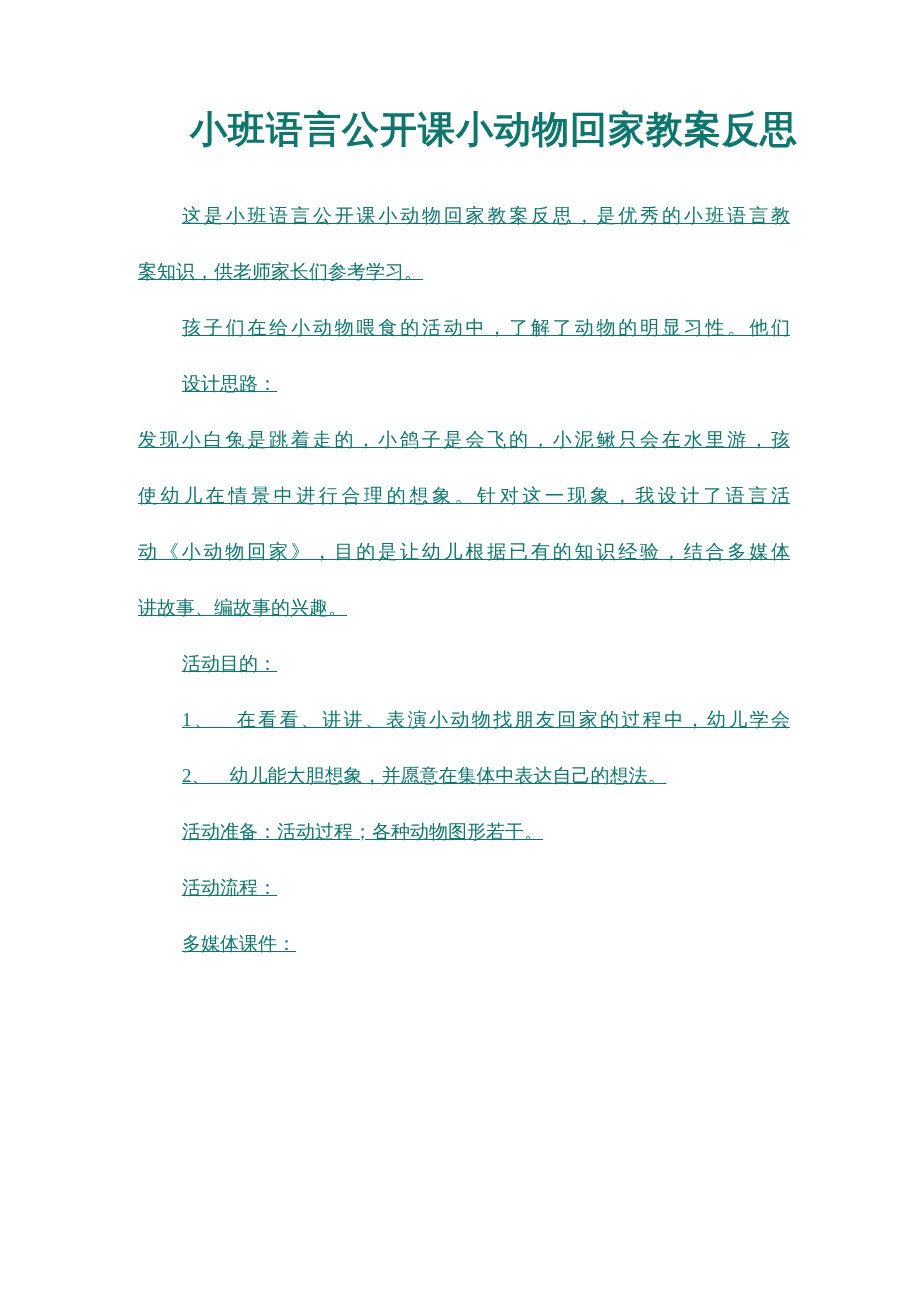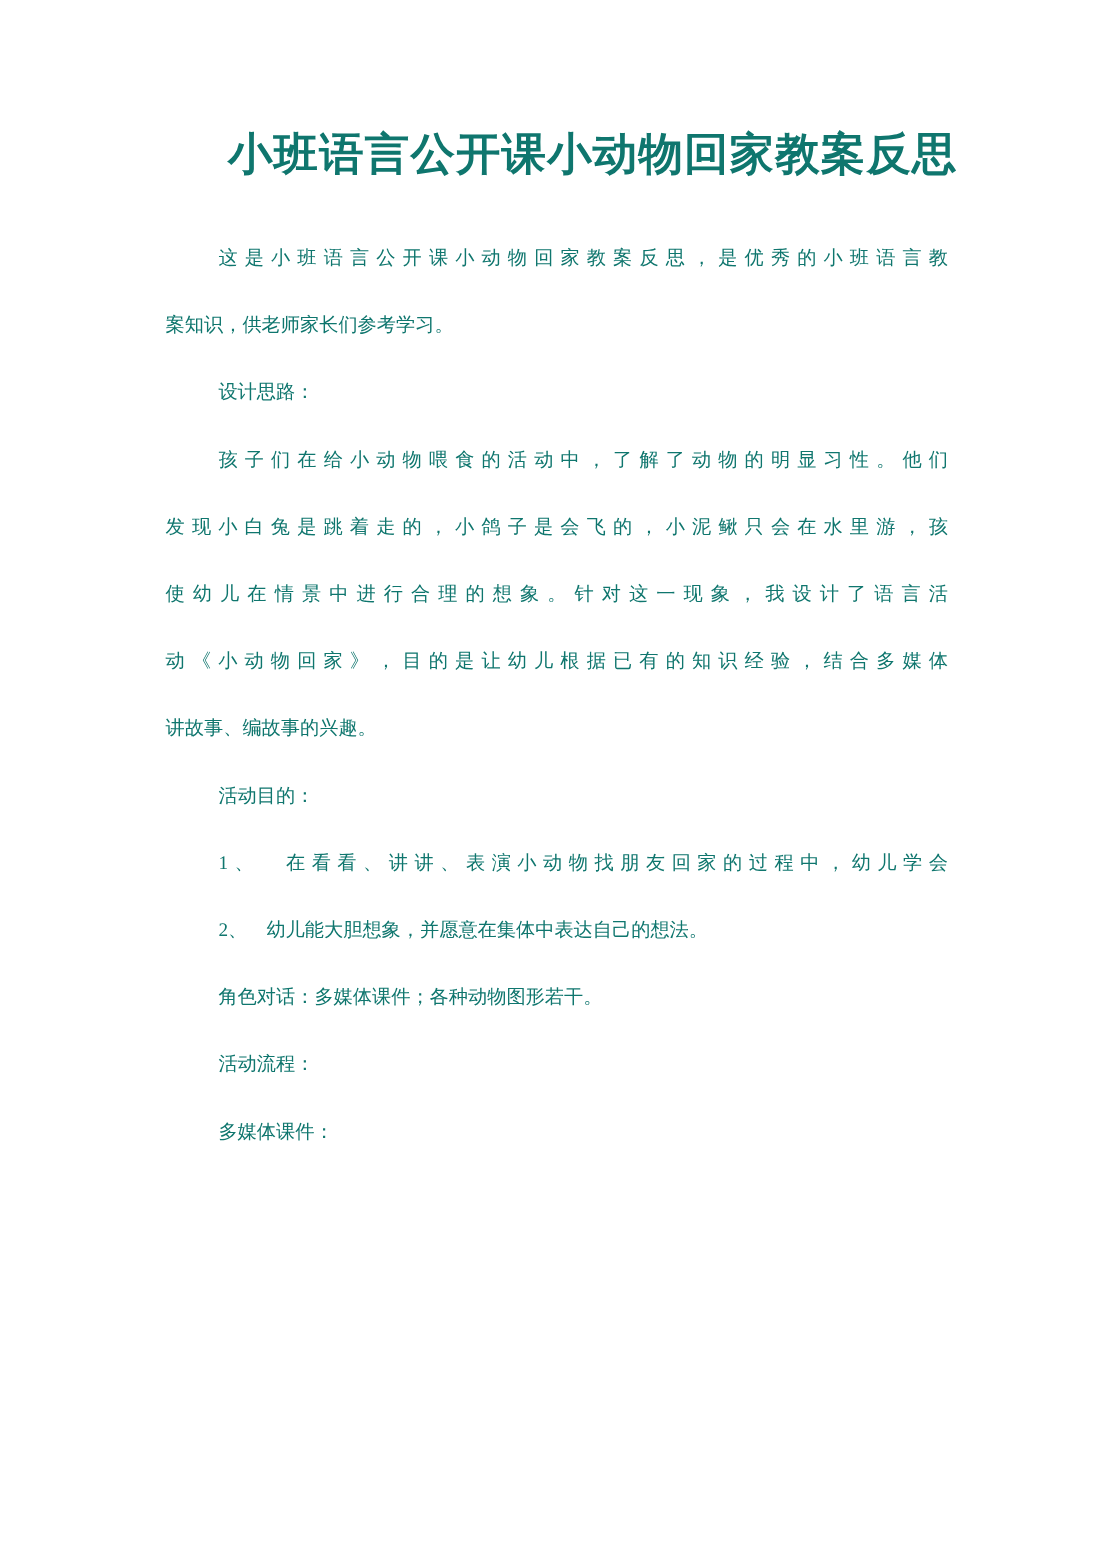--- a/index.html
+++ b/index.html
@@ -33,47 +33,48 @@
   }
   .doc-body {
     position: absolute;
     top: 188px;
     left: 138px;
     width: 652px;
   }
   .line {
     height: 56px;
     line-height: 56px;
-    font-size: 16px;
+    font-size: 19px;
     white-space: nowrap;
     text-align: left;
+    text-decoration: underline;
   }
   .line.indent {
     text-indent: 44px;      
   }
   .line.fill {
     text-align: justify;
     text-align-last: justify;  
     text-justify: inter-character;
   }
 </style>
 </head>
 <body>
 
 <div class="page">
   <h1 class="doc-title">小班语言公开课小动物回家教案反思</h1>
   <div class="doc-body" id="doc-body">
       <div class="line indent fill">这是小班语言公开课小动物回家教案反思，是优秀的小班语言教</div>
       <div class="line">案知识，供老师家长们参考学习。</div>
+      <div class="line indent fill">孩子们在给小动物喂食的活动中，了解了动物的明显习性。他们</div>
       <div class="line indent">设计思路：</div>
-      <div class="line indent fill">孩子们在给小动物喂食的活动中，了解了动物的明显习性。他们</div>
       <div class="line fill">发现小白兔是跳着走的，小鸽子是会飞的，小泥鳅只会在水里游，孩</div>
       <div class="line fill">使幼儿在情景中进行合理的想象。针对这一现象，我设计了语言活</div>
       <div class="line fill">动《小动物回家》，目的是让幼儿根据已有的知识经验，结合多媒体</div>
       <div class="line">讲故事、编故事的兴趣。</div>
       <div class="line indent">活动目的：</div>
       <div class="line indent fill">1、　在看看、讲讲、表演小动物找朋友回家的过程中，幼儿学会</div>
       <div class="line indent">2、　幼儿能大胆想象，并愿意在集体中表达自己的想法。</div>
-      <div class="line indent">角色对话：多媒体课件；各种动物图形若干。</div>
+      <div class="line indent">活动准备：活动过程；各种动物图形若干。</div>
       <div class="line indent">活动流程：</div>
       <div class="line indent">多媒体课件：</div>
     </div>
 </div>
 
 </body></html>

